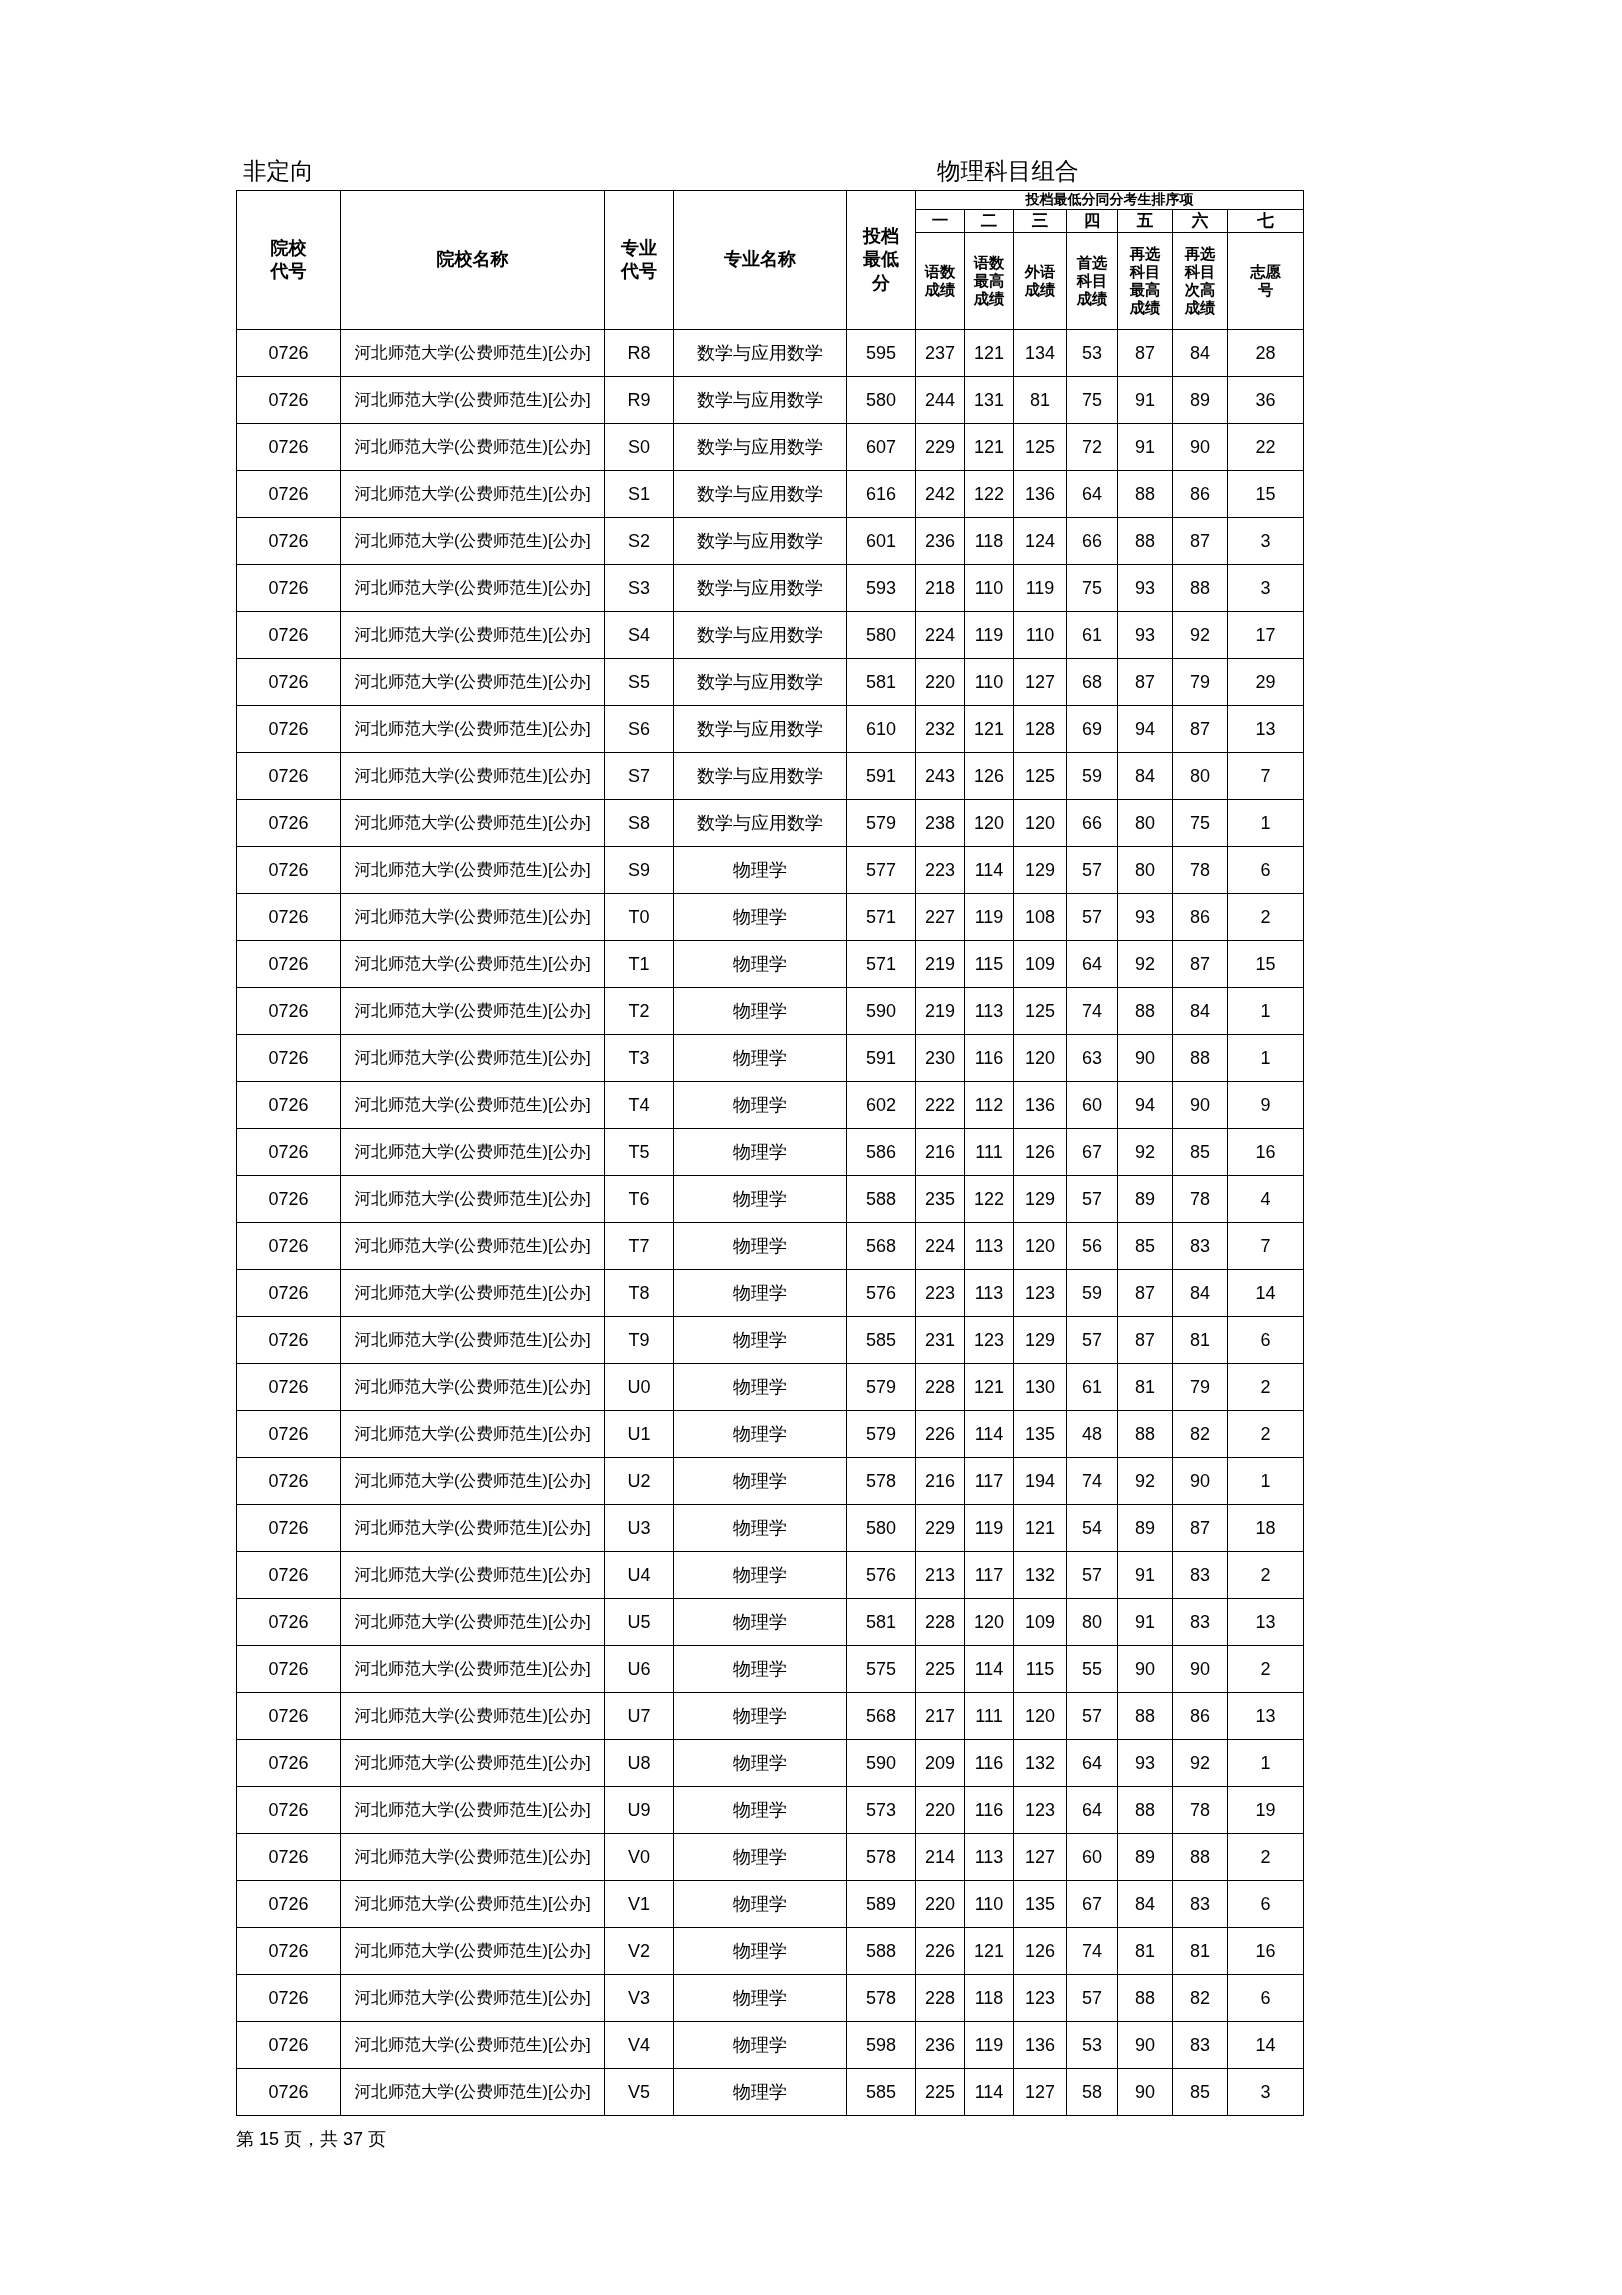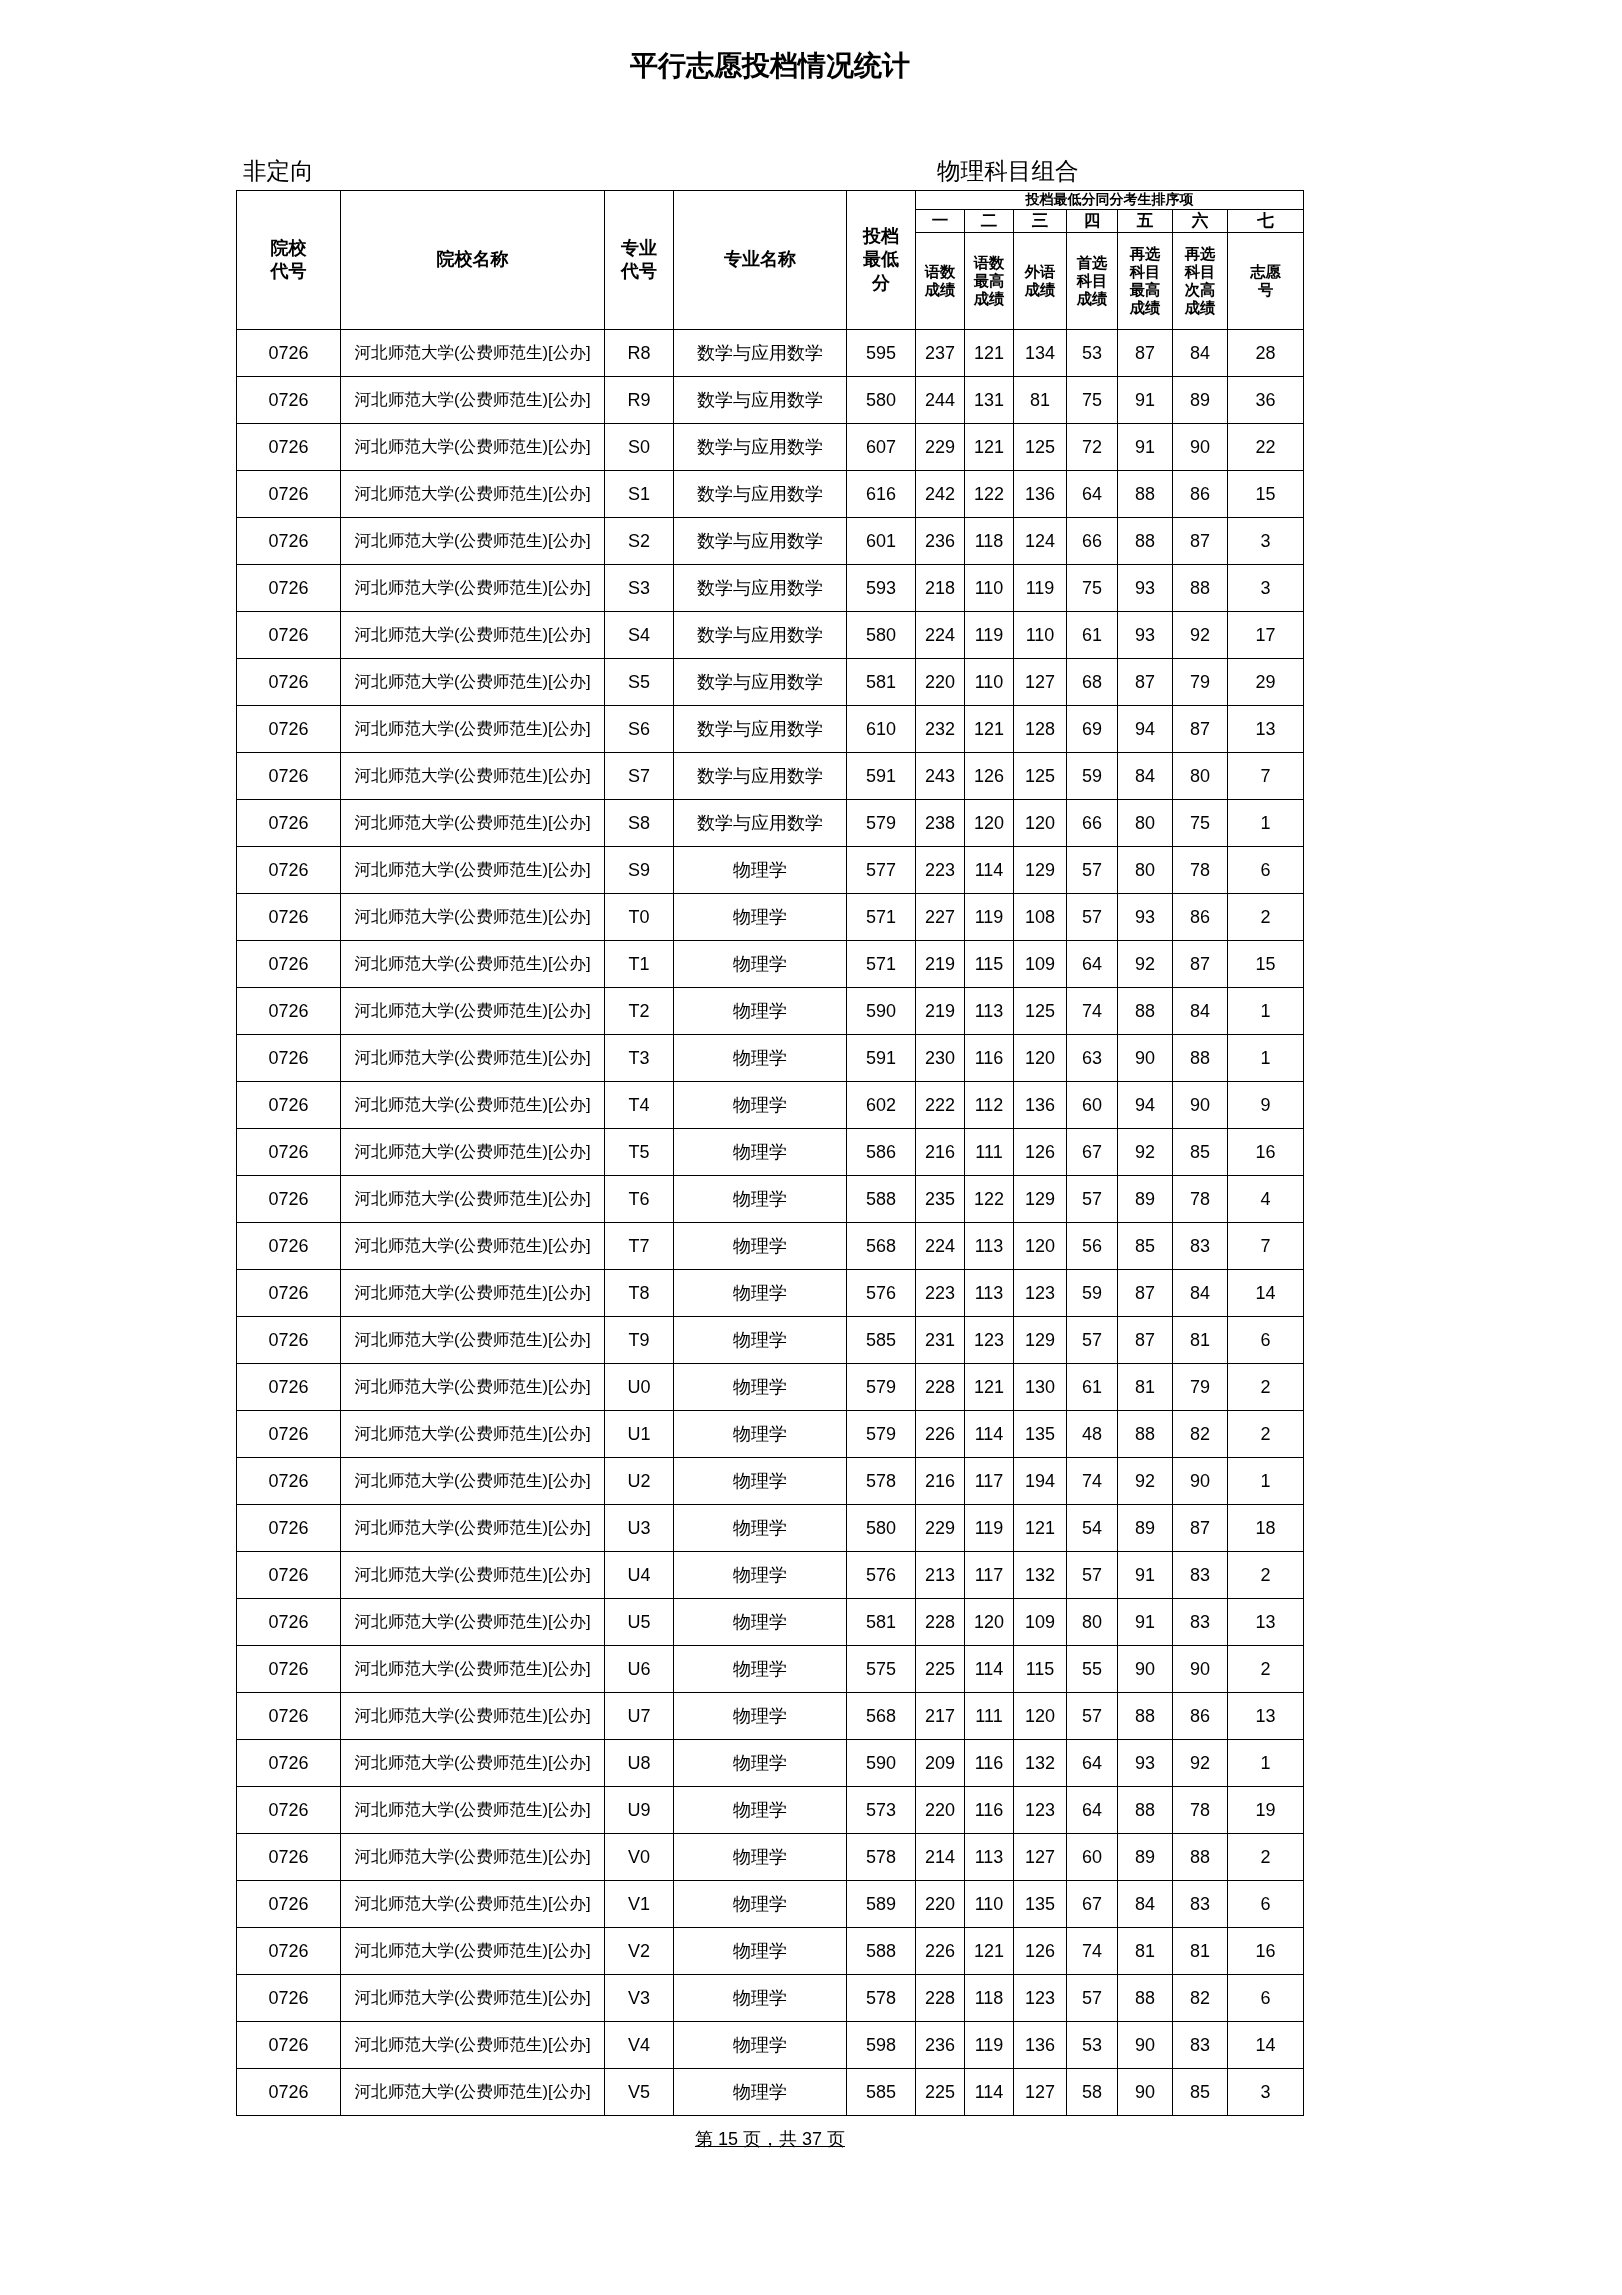--- a/index.html
+++ b/index.html
@@ -55,30 +55,28 @@
   th.sort-label   { font-size: 15.3px; line-height: 1.18; white-space: pre-line; height: 96px; }
   th.main-col     { font-size: 18px; line-height: 1.3; white-space: pre-line; }
   .doc-table tbody td { font-size: 18px; height: 46px; }
   .doc-table tbody td.college-name { font-size: 16.6px; line-height: 1.15; padding: 0 10px; }
 
   .footer {
     position: absolute;
     left: 236px;
     top: 2127px;
     width: 1068px;
-    text-align: center;
+    text-align: left;
     font-size: 18px;
-    text-decoration: underline;
   }
 </style>
 </head>
 <body>
 
 <div class="title-block">
-  <div>平行志愿投档情况统计</div>
 </div>
 
 <div class="labels-row">
   <span class="label-left">非定向</span>
   <span class="label-center">物理科目组合</span>
 </div>
 
 <table class="doc-table">
   <colgroup>
     <col style="width:104px">

